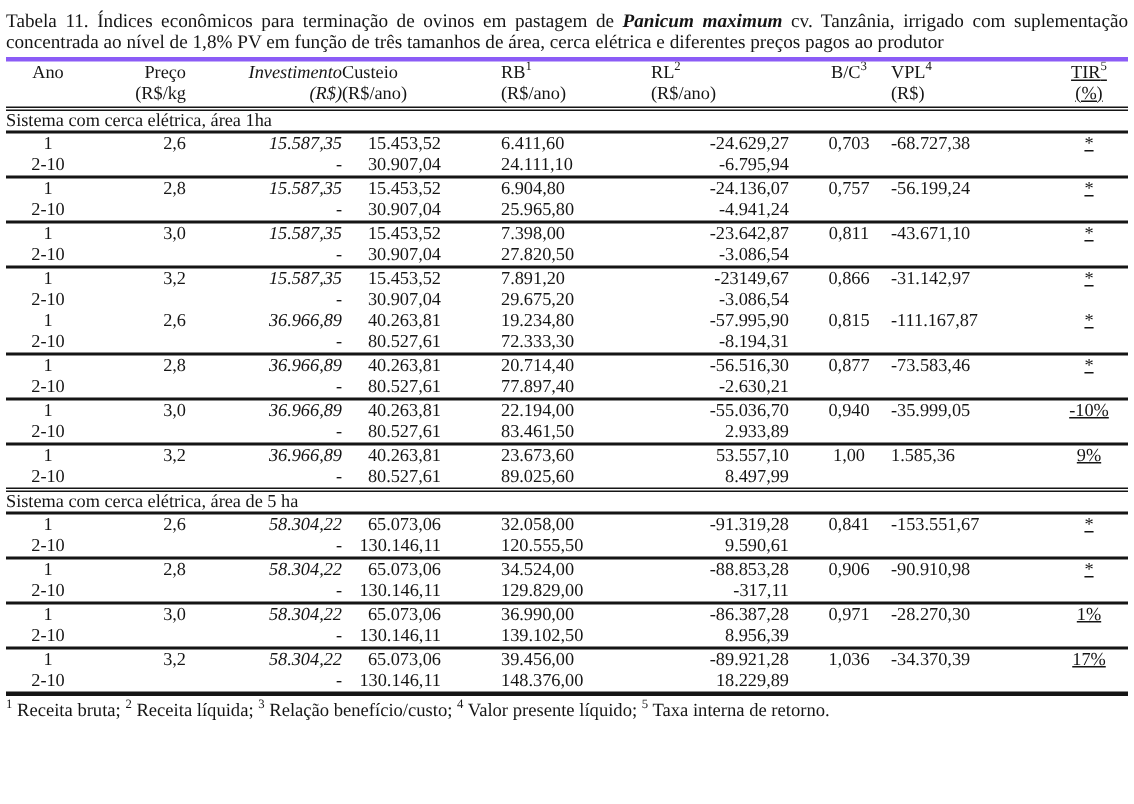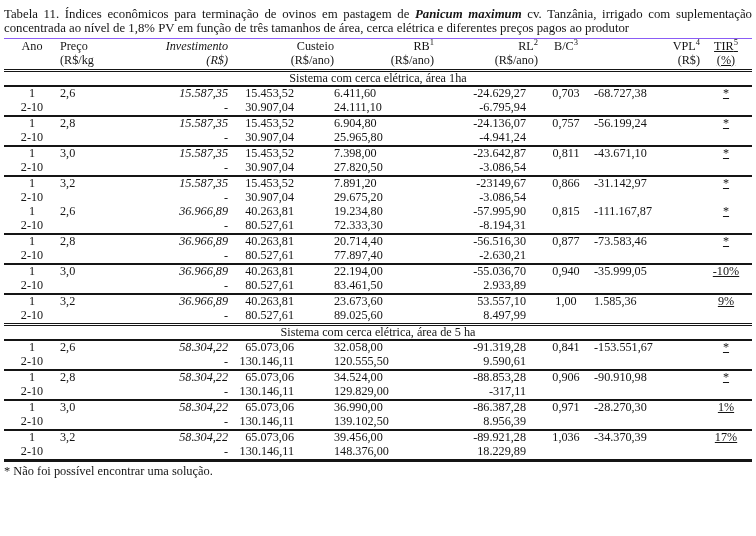--- a/index.html
+++ b/index.html
@@ -11,44 +11,44 @@
     overflow:hidden;
   }
   .tbl-title{
     margin:0 0 3px 0;
     font-size:12.8px;line-height:14px;
     text-align:justify;
   }
   .tbl-title i{font-style:italic;font-weight:bold;}
   table.tbl{
     border-collapse:collapse;table-layout:fixed;width:748px;
-    border-top:1px solid #8b5cf6;
+    border-top:3px solid #8b5cf6;
     border-bottom:3px solid #151515;
     font-size:12.2px;
   }
   thead th{
-    font-weight:normal;text-align:right;vertical-align:top;
+    font-weight:normal;text-align:left;vertical-align:top;
     padding:1px 0 2px 0;line-height:13.5px;white-space:nowrap;overflow:hidden;
   }
   thead sup, .fn sup{font-size:8.5px;line-height:0;}
   tbody td{
     height:14px;line-height:13.5px;padding:0;
     white-space:nowrap;overflow:hidden;vertical-align:middle;
   }
   td.c0,th.c0{text-align:center;}
-  td.c1,th.c1{text-align:left;}
+  td.c1,th.c1{text-align:right;}
   td.c2,th.c2{text-align:right;font-style:italic;}
   td.c3{text-align:right;padding-right:40px;}
   td.c4{text-align:left;padding-right:12px;}
   td.c5{text-align:right;padding-right:12px;}
   td.c6,th.c6{text-align:center;}
   td.c7{text-align:left;padding-right:16px;}
   td.c8,th.c8{text-align:center;text-decoration:underline;}
   tr.section-row td{
-    text-align:center;height:13px;line-height:13px;
+    height:13px;line-height:13px;
     border-top:3px double #151515;
     border-bottom:2px solid #151515;
     padding:0;
     margin-top:28px;
   }
   tr.group-sep td{border-top:2px solid #151515;}
   .footnotes{margin-top:2px;font-size:12.4px;line-height:14px;}
   .footnotes p{margin:0;}
 </style>
 </head>
@@ -378,16 +378,16 @@
           <td class="c4">148.376,00</td>
           <td class="c5">18.229,89</td>
           <td class="c6"></td>
           <td class="c7"></td>
           <td class="c8"></td>
         </tr>
       </tbody>
   </table>
 
   <div class="footnotes fn">
-    <p id="fn-star">* Não foi possível encontrar uma solução.</p>
+    <p id="fn-defs"><sup>1</sup> Receita bruta; <sup>2</sup> Receita líquida; <sup>3</sup> Relação benefício/custo; <sup>4</sup> Valor presente líquido; <sup>5</sup> Taxa interna de retorno.</p>
   </div>
 
 </div>
 
 </body></html>

